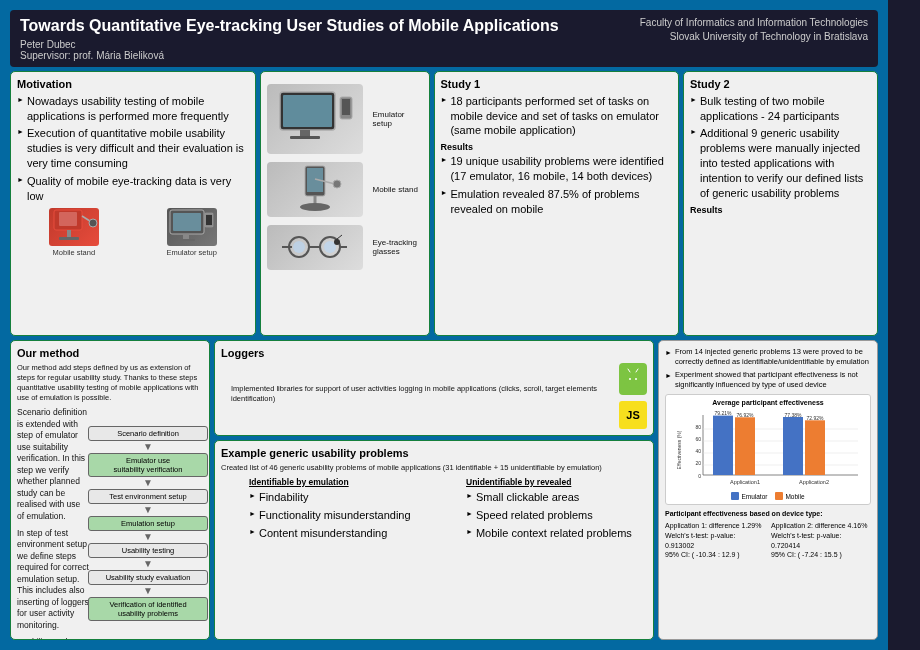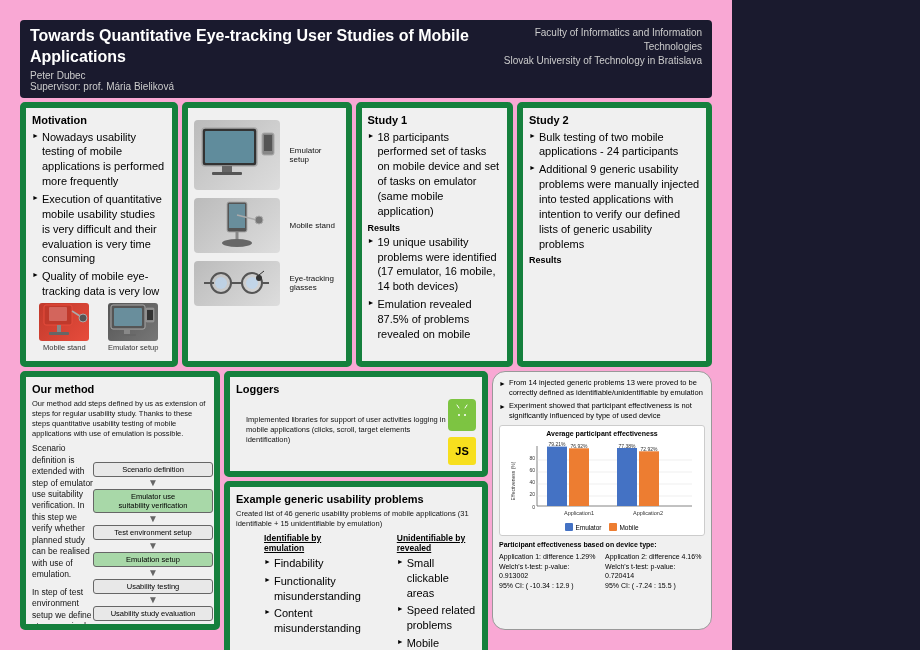--- a/index.html
+++ b/index.html
@@ -6,24 +6,24 @@
     body {
       width: 920px;
       height: 650px;
       background: #1a1a2e;
       font-family: Arial, sans-serif;
       font-size: 10px;
       color: #000;
       overflow: hidden;
     }
     .poster {
-      width: 732px;
+      width: 888px;
       height: 650px;
-      background: #f9a8d4;
-      padding: 20px;
+      background: #0369a1;
+      padding: 10px;
       display: flex;
       flex-direction: column;
       gap: 4px;
     }
     .header {
       background: #1a1a2e;
       color: #fff;
       padding: 6px 10px;
       border-radius: 4px;
       display: flex;
@@ -36,21 +36,21 @@
       color: #fff;
       line-height: 1.3;
     }
     .header-left .author { font-size: 10px; color: #ccc; margin-top: 2px; }
     .header-left .supervisor { font-size: 10px; color: #ccc; }
     .header-right { text-align: right; font-size: 10px; color: #ccc; line-height: 1.4; }
     .panel {
       background: #f0f0f0;
       border-radius: 5px;
       padding: 6px;
-      border: 6px solid #15803d;
+      border: 1px solid #15803d;
     }
     .panel h3 {
       font-size: 11px;
       font-weight: bold;
       margin-bottom: 4px;
       color: #000;
     }
     .panel p { font-size: 8.5px; line-height: 1.35; color: #111; margin-bottom: 3px; }
     .bullet { display: flex; align-items: flex-start; margin-bottom: 3px; font-size: 11px; line-height: 1.35; }
     .bullet::before { content: "►"; color: #000; margin-right: 3px; font-size: 7px; margin-top: 1px; flex-shrink: 0; }
@@ -68,21 +68,21 @@
       min-height: 0;
     }
     .results-label {
       font-weight: bold;
       font-size: 9px;
       margin: 4px 0 2px 0;
       color: #000;
     }
     .method-panel { width: 200px; flex-shrink: 0; overflow: hidden; }
     .generic-panel { flex: 1; }
-    .study2-results-panel { width: 220px; flex-shrink: 0; background: #f0f0f0; border-radius: 13px; padding: 6px; border: 1px solid #999; overflow: hidden; }
+    .study2-results-panel { width: 220px; flex-shrink: 0; background: #f0f0f0; border-radius: 5px; padding: 6px; border: 1px solid #999; overflow: hidden; }
     .et-row { display: flex; align-items: center; gap: 6px; }
     .et-label { font-size: 8.5px; color: #111; }
 
     
     .flow-container { display: flex; flex-direction: column; align-items: center; margin-top: 4px; }
     .flow-box {
       border: 1px solid #666;
       border-radius: 3px;
       padding: 2px 6px;
       font-size: 7.5px;

